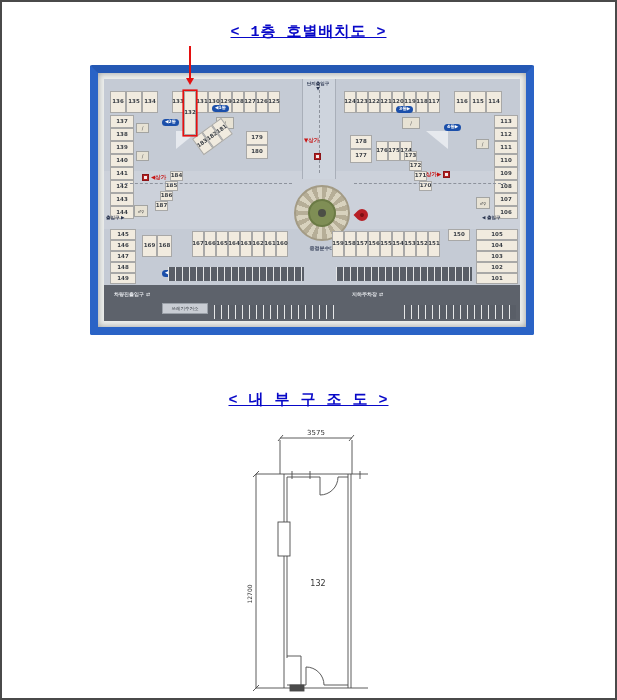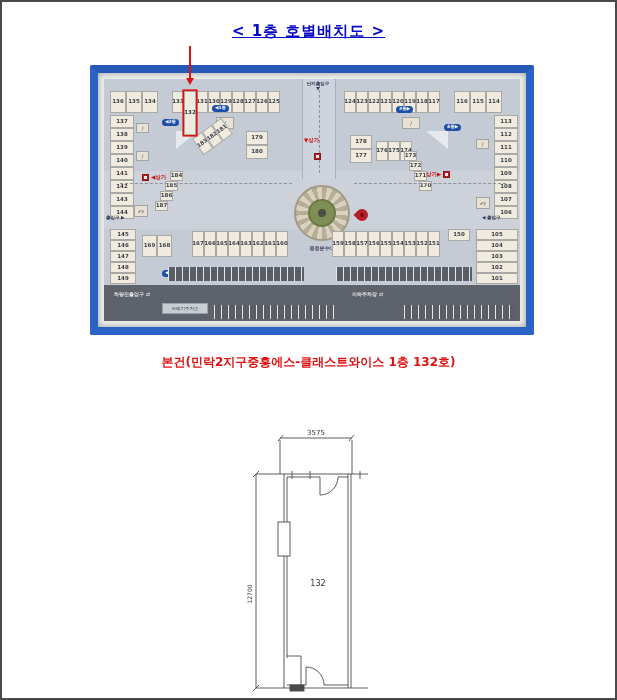--- a/index.html
+++ b/index.html
@@ -1,20 +1,20 @@
 <!DOCTYPE html>
 <html><head>
 <meta charset="utf-8">
 <style>
   html,body{margin:0;padding:0;background:#fff;}
   .page{position:relative;width:617px;height:700px;background:#ffffff;border:2px solid #4a4a4a;box-sizing:border-box;overflow:hidden;
         font-family:"DejaVu Sans","Liberation Sans",sans-serif;}
   
   .title{position:absolute;width:100%;text-align:center;font-weight:bold;font-size:15px;color:#0808c8;letter-spacing:1px;}
-  .title span{text-decoration:underline;}
+  .title span{text-decoration:underline;font-family:Liberation Mono, monospace;}
   .subject{position:absolute;width:100%;text-align:center;font-weight:bold;font-size:12px;color:#dd1111;}
   
   .photo{position:absolute;left:88px;top:63px;width:444px;height:270px;box-sizing:border-box;
          border:8px solid #2a63c6;border-top-color:#2458b4;border-radius:2px;background:#eceeec;padding:6px;
          box-shadow:inset 0 0 6px rgba(0,0,0,.35);}
   .map{position:relative;width:416px;height:242px;background:#c5cbd5;overflow:hidden;}
   .band{position:absolute;left:0;top:92px;width:416px;height:58px;background:#ccd1da;}
   .row{position:absolute;display:flex;align-items:flex-start;}
   .col{position:absolute;display:flex;flex-direction:column;}
   .c{background:#f1ebdf;border:1px solid rgba(108,113,120,.55);box-sizing:border-box;display:flex;align-items:center;justify-content:center;
@@ -253,22 +253,22 @@
       <div class="wlab" style="left:248px;top:212px;">
           <span>지하주차장</span>
           <span>⇄</span>
         </div>
       <div class="trash">쓰레기수거소</div>
       <div class="park ticks" style="left:110px;top:226px;width:120px;height:14px;"></div>
       <div class="park ticks" style="left:300px;top:226px;width:112px;height:14px;"></div>
     </div>
   </div>
 
-  <div class="subject" style="top:352px;">본건(민락2지구중흥에스-클래스트와이스 1층 132호)</div>
-
+
+  <div class="title" style="top:388px;"><span>&lt; 내 부 구 조 도 &gt;</span></div>
 
   <div class="diagram">
     <svg width="170" height="286" viewBox="0 0 170 286">
       <g stroke="#4a4a4a" stroke-width="0.9" fill="none">
 
         <line x1="50" y1="16" x2="122" y2="16"></line>
         <line x1="48" y1="19" x2="53" y2="13"></line>
         <line x1="119" y1="19" x2="124" y2="13"></line>
         <line x1="50" y1="18" x2="50" y2="52"></line>
         <line x1="122" y1="18" x2="122" y2="52"></line>

